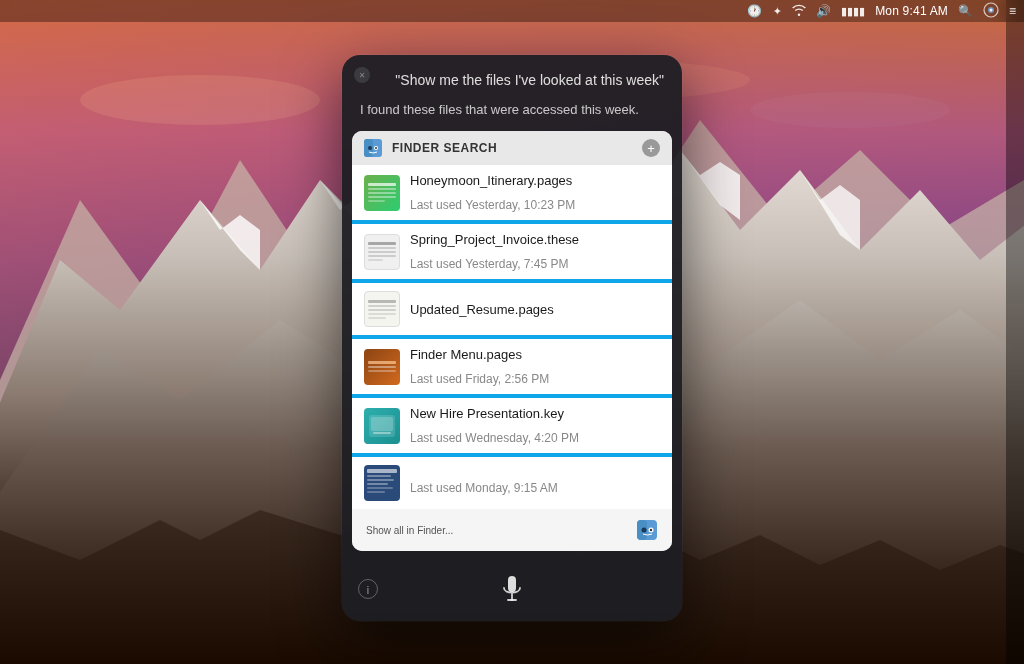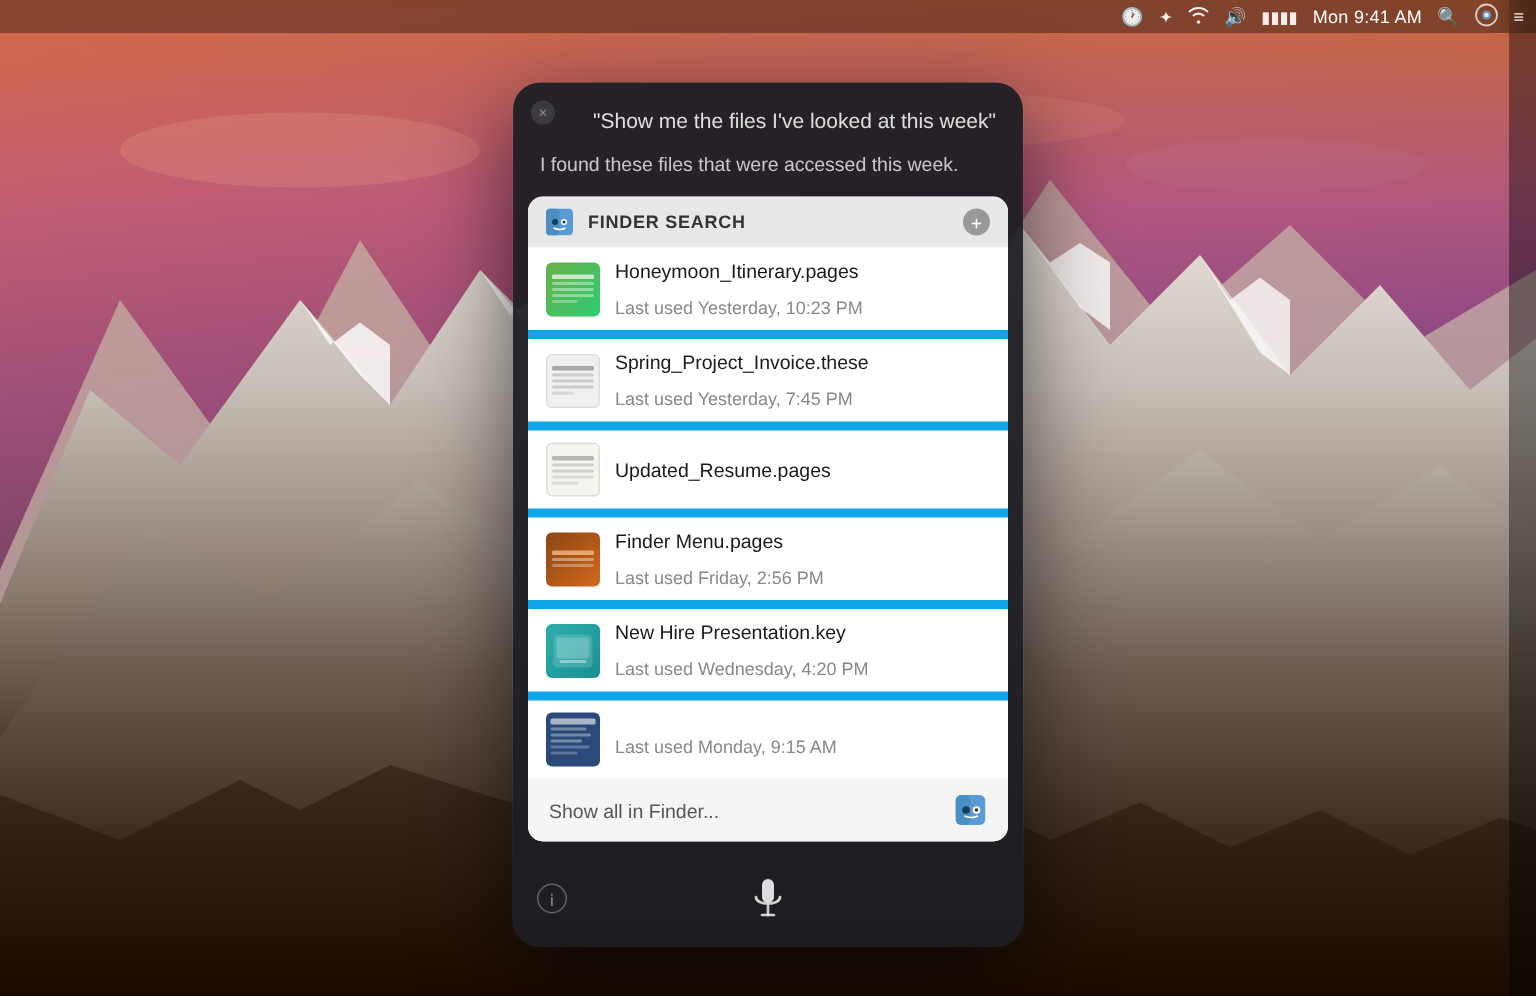--- a/index.html
+++ b/index.html
@@ -197,21 +197,21 @@
 
     
     .file-list {
       background: white;
     }
 
     .file-item {
       display: flex;
       align-items: center;
       padding: 8px 12px;
-      border-bottom: 6px solid #0ea5e9;
+      border-bottom: 4px solid #0ea5e9;
       cursor: pointer;
     }
 
     .file-item:last-child {
       border-bottom: none;
     }
 
     .file-thumbnail {
       width: 36px;
       height: 36px;
@@ -248,21 +248,21 @@
     
     .finder-footer {
       padding: 10px 14px;
       display: flex;
       align-items: center;
       justify-content: space-between;
       background: #f5f5f5;
     }
 
     .finder-footer-text {
-      font-size: 13px;
+      font-size: 10px;
       color: #555;
       cursor: pointer;
     }
 
     .finder-footer-icon {
       width: 22px;
       height: 22px;
       display: flex;
       align-items: center;
       justify-content: center;

